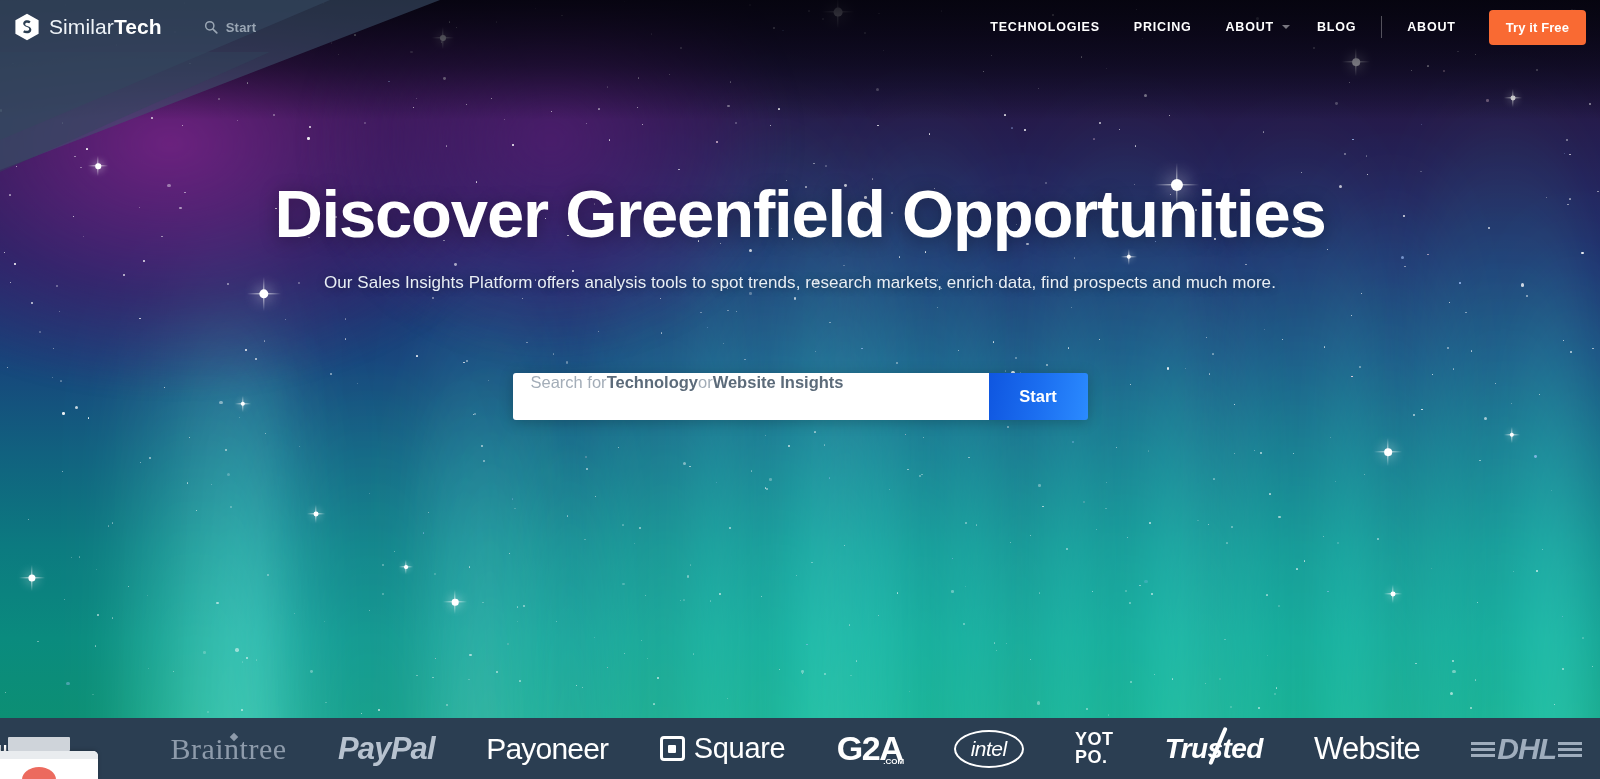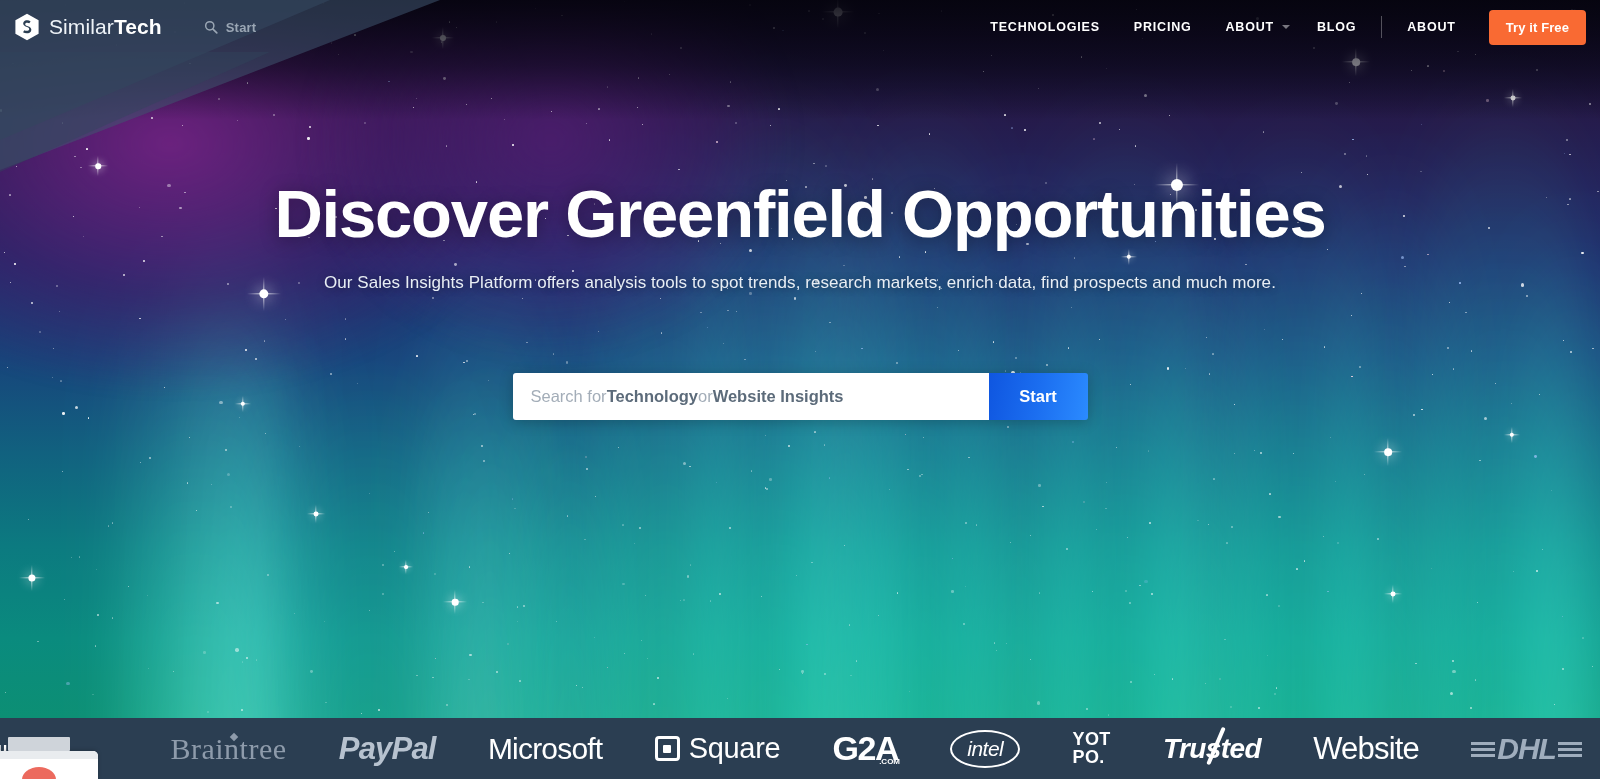--- a/index.html
+++ b/index.html
@@ -129,21 +129,21 @@
     margin-top:24px; color:#e8eef4; font-size:17px; font-weight:normal;
     letter-spacing:.05px; text-shadow:0 1px 8px rgba(0,0,0,.4);
   }
 
   .searchwrap {
     margin:0 auto; margin-top:80px; width:575px; height:47px;
     display:flex; box-shadow:0 2px 14px rgba(0,0,0,.22); border-radius:3px;
   }
   .fakeinput {
     flex:1; background:#fff; border-radius:3px 0 0 3px; display:flex;
-    align-items:center; padding:0 18px; font-size:16.5px; color:#a3adb8;
+    padding:0 18px; font-size:16.5px; color:#a3adb8;
     cursor:text; user-select:none; white-space:nowrap;
   }
   .fakeinput b { color:#5c6b7a; font-weight:bold; }
   .startbtn {
     width:99px; border:none; border-radius:0 3px 3px 0; cursor:pointer;
     background:linear-gradient(100deg,#0f56e0 0%,#1b6ef0 50%,#2b8bff 100%);
     color:#fff; font-size:16.5px; font-weight:bold;
     font-family:"Liberation Sans", sans-serif;
   }
 
@@ -942,21 +942,21 @@
   <div class="trusted-label">Trusted by:</div>
   <div class="logos">
 
     <div class="logo lg-braintree">
       <span>Braintree</span>
       <i class="dia"></i>
     </div>
 
     <div class="logo lg-paypal">PayPal</div>
 
-    <div class="logo lg-microsoft">Microsoft</div>
+    <div class="logo lg-microsoft">Payoneer</div>
 
     <div class="logo lg-square">
       <span class="sq-mark">
           <i></i>
         </span>
       <span>Square</span>
     </div>
 
     <div class="logo lg-g2a">
       <span>G2A</span>

